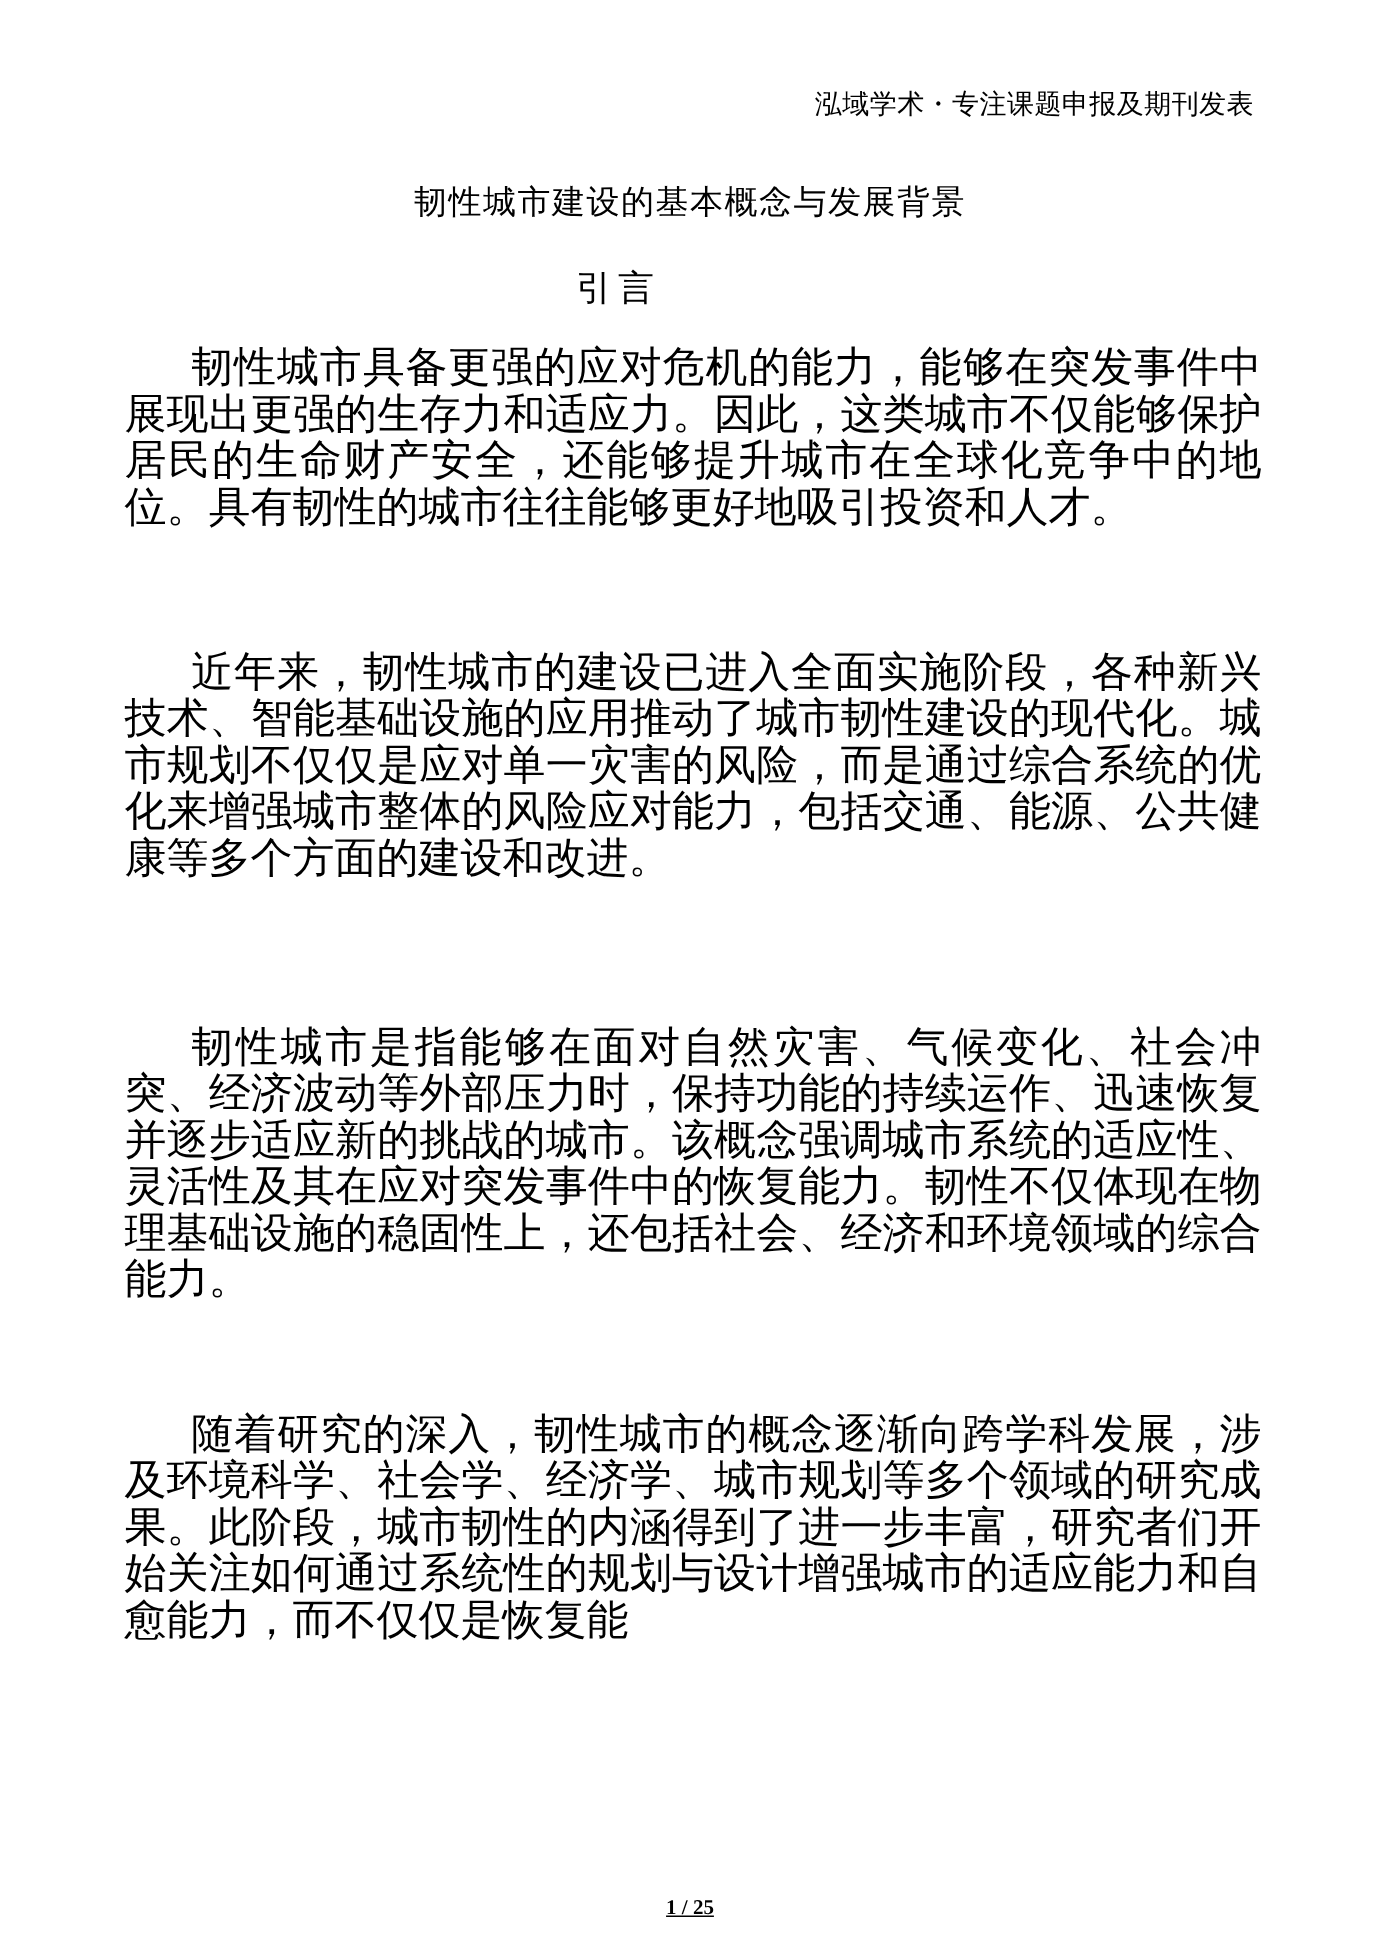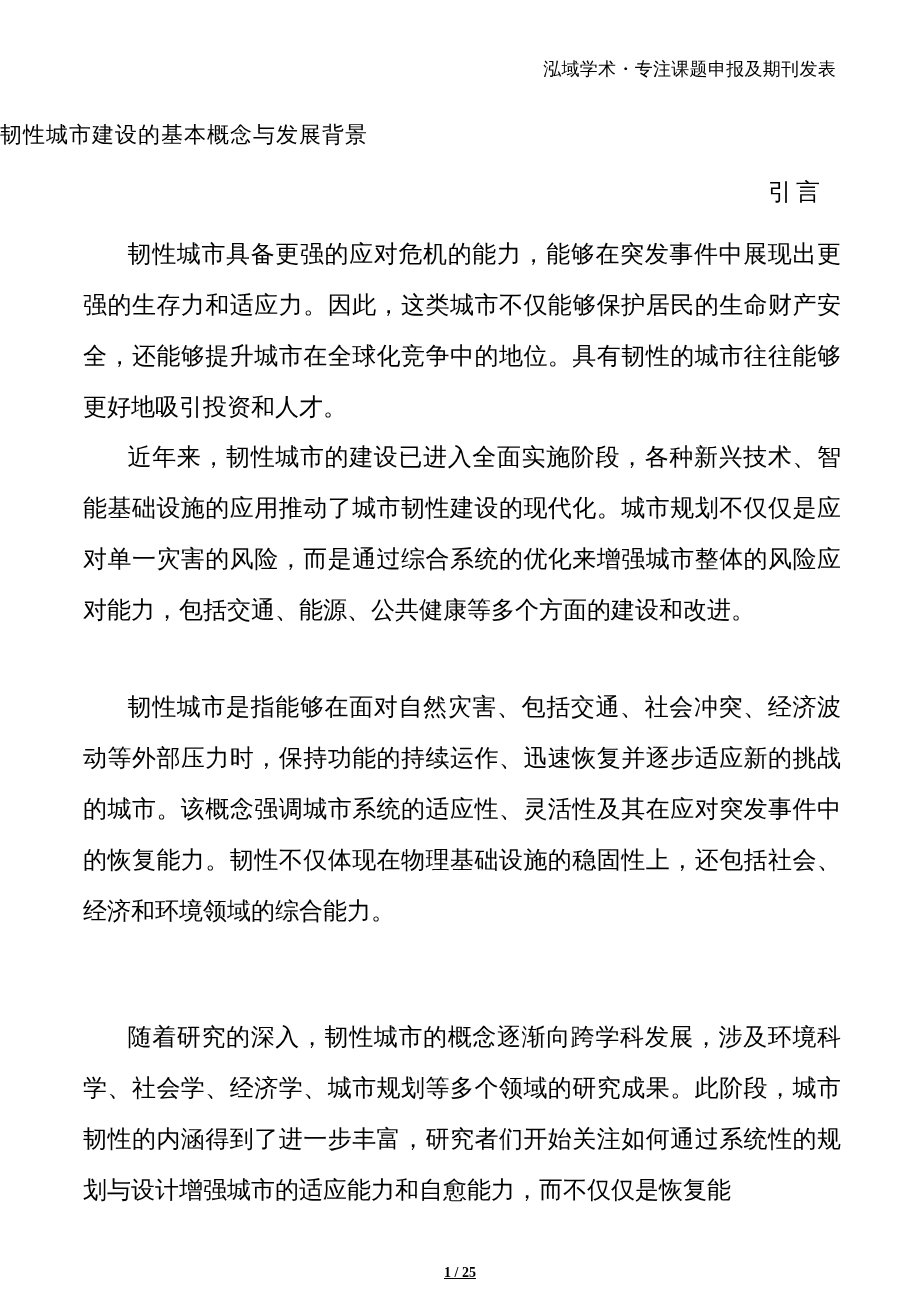--- a/index.html
+++ b/index.html
@@ -1,46 +1,46 @@
 <!DOCTYPE html>
 <html><head>
 <meta charset="utf-8">
 <style>
   html, body { margin: 0; padding: 0; background: #ffffff; }
   body { width: 920px; height: 1302px; position: relative; overflow: hidden;
          font-family: "DejaVu Sans", "Liberation Sans", sans-serif; color: #000; }
   .header { position: absolute; top: 57px; right: 84px; font-size: 18px; letter-spacing: 0.3px; }
-  .title { position: absolute; top: 120px; left: 0; width: 920px; 
+  .title { position: absolute; top: 120px; left: 0; width: 920px; text-align: center;
            font-size: 22px; letter-spacing: 1px; }
-  .subtitle { position: absolute; top: 176px; left: 0; width: 824px; text-align: right;
+  .subtitle { position: absolute; top: 176px; left: 0; width: 824px; text-align: center;
               font-size: 24px; letter-spacing: 4px; }
   .body-text { position: absolute; left: 83px; width: 758px; }
-  .para { margin: 0; font-size: 24px; line-height: 51px; text-indent: 44.5px;
+  .para { margin: 0; font-size: 28px; line-height: 31px; text-indent: 44.5px;
           text-align: justify; text-align-last: left; word-break: break-all; }
   .p1 { top: 229px; }
   .p2 { top: 432px; }
   .p3 { top: 682px; }
-  .p4 { top: 1012px; }
+  .p4 { top: 940px; }
   .footer { position: absolute; top: 1265px; left: 0; width: 920px; text-align: center;
             font-family: "Liberation Serif", serif; font-weight: bold; font-size: 14px; text-decoration: underline; }
 </style>
 </head>
 <body>
 
 <div class="header">泓域学术・专注课题申报及期刊发表</div>
 
 <div class="title">韧性城市建设的基本概念与发展背景</div>
 <div class="subtitle">引言</div>
 
 <div class="body-text p1">
   <p class="para">韧性城市具备更强的应对危机的能力，能够在突发事件中展现出更强的生存力和适应力。因此，这类城市不仅能够保护居民的生命财产安全，还能够提升城市在全球化竞争中的地位。具有韧性的城市往往能够更好地吸引投资和人才。</p>
 </div>
 <div class="body-text p2">
   <p class="para">近年来，韧性城市的建设已进入全面实施阶段，各种新兴技术、智能基础设施的应用推动了城市韧性建设的现代化。城市规划不仅仅是应对单一灾害的风险，而是通过综合系统的优化来增强城市整体的风险应对能力，包括交通、能源、公共健康等多个方面的建设和改进。</p>
 </div>
 <div class="body-text p3">
-  <p class="para">韧性城市是指能够在面对自然灾害、包括交通、社会冲突、经济波动等外部压力时，保持功能的持续运作、迅速恢复并逐步适应新的挑战的城市。该概念强调城市系统的适应性、灵活性及其在应对突发事件中的恢复能力。韧性不仅体现在物理基础设施的稳固性上，还包括社会、经济和环境领域的综合能力。</p>
+  <p class="para">韧性城市是指能够在面对自然灾害、气候变化、社会冲突、经济波动等外部压力时，保持功能的持续运作、迅速恢复并逐步适应新的挑战的城市。该概念强调城市系统的适应性、灵活性及其在应对突发事件中的恢复能力。韧性不仅体现在物理基础设施的稳固性上，还包括社会、经济和环境领域的综合能力。</p>
 </div>
 <div class="body-text p4">
   <p class="para">随着研究的深入，韧性城市的概念逐渐向跨学科发展，涉及环境科学、社会学、经济学、城市规划等多个领域的研究成果。此阶段，城市韧性的内涵得到了进一步丰富，研究者们开始关注如何通过系统性的规划与设计增强城市的适应能力和自愈能力，而不仅仅是恢复能</p>
 </div>
 
 <div class="footer">1 / 25</div>
 
 </body></html>

